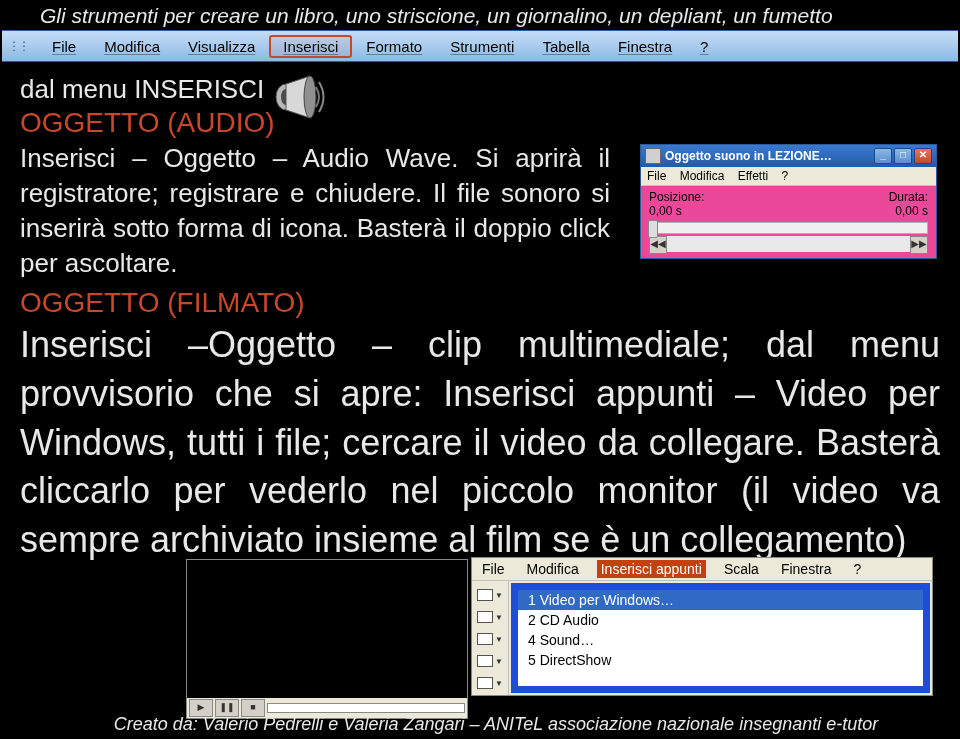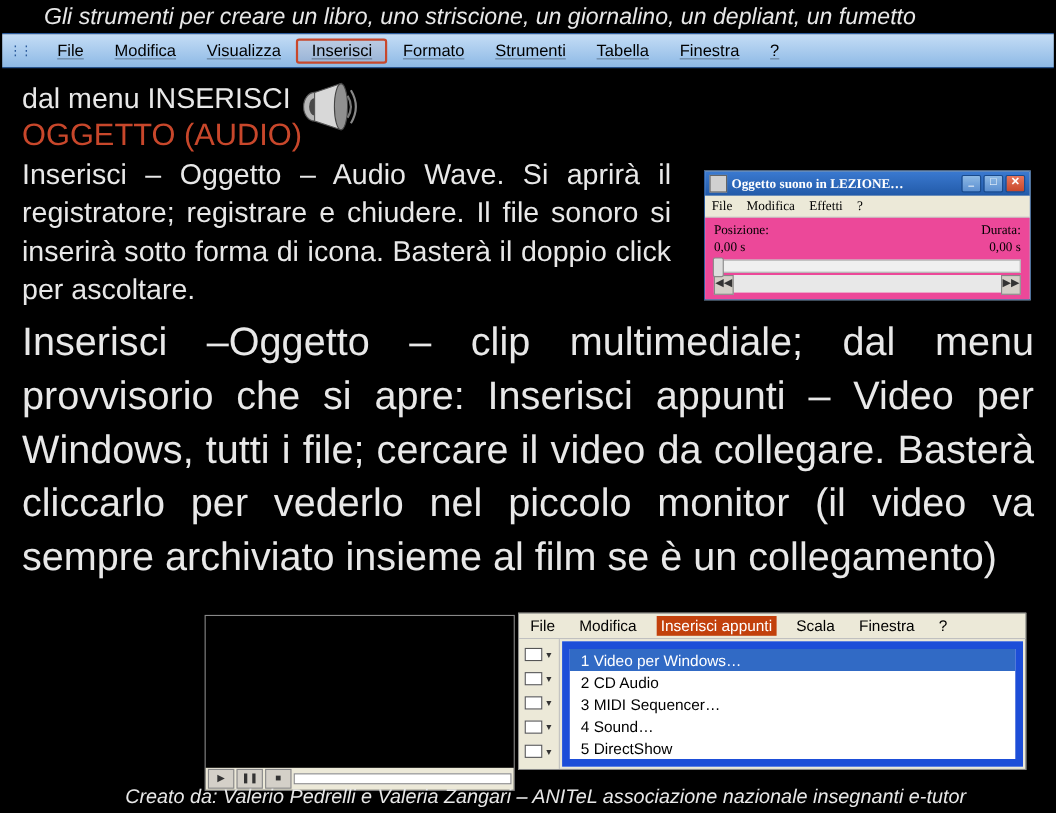--- a/index.html
+++ b/index.html
@@ -87,24 +87,24 @@
   }
   .speaker-icon {
     position: absolute;
     top: 10px;
     left: 272px;
     width: 54px;
     height: 50px;
   }
   .audio-window {
     position: absolute;
-    top: 155px;
+    top: 144px;
     left: 640px;
     width: 295px;
-    font-family: Liberation Serif, serif;
+    font-family: Liberation Sans, sans-serif;
     font-size: 12px;
     border: 1px solid #2a5a9a;
     background: #ece9d8;
     box-shadow: 0 0 0 1px #fff inset;
   }
   .audio-title {
     background: linear-gradient(#3a79d0, #225aa8);
     color: #fff;
     font-weight: bold;
     padding: 3px 4px;
@@ -300,20 +300,21 @@
       <path d="M14 12 L38 4 L38 46 L14 38 Z" fill="#d8d8d8" stroke="#555"></path>
       <ellipse cx="38" cy="25" rx="6" ry="21" fill="#909090" stroke="#444"></ellipse>
       <path d="M44 15 Q50 25 44 35" fill="none" stroke="#777" stroke-width="2"></path>
       <path d="M47 10 Q56 25 47 40" fill="none" stroke="#888" stroke-width="2"></path>
     </svg>
   </div>
 
   <div class="line1">dal menu INSERISCI</div>
   <div class="line2">OGGETTO (AUDIO)</div>
   <div class="para">Inserisci – Oggetto – Audio Wave. Si aprirà il registratore; registrare e chiudere. Il file sonoro si inserirà sotto forma di icona. Basterà il doppio click per ascoltare.</div>
+  <div class="line-filmato">OGGETTO (FILMATO)</div>
   <div class="para2">Inserisci –Oggetto – clip multimediale; dal menu provvisorio che si apre: Inserisci appunti – Video per Windows, tutti i file; cercare il video da collegare. Basterà cliccarlo per vederlo nel piccolo monitor (il video va sempre archiviato insieme al film se è un collegamento)</div>
 </div>
 
 <div class="audio-window">
   <div class="audio-title">
     <div class="aticon"></div>
     <span class="tlabel">Oggetto suono in LEZIONE…</span>
     <div class="winbtns">
       <div class="winbtn">_</div>
       <div class="winbtn">□</div>
@@ -382,20 +383,19 @@
           <span class="arr">▼</span>
         </div>
       <div class="tool">
           <div class="rect"></div>
           <span class="arr">▼</span>
         </div>
     </div>
     <div class="imw-dropdown">
       <div class="imw-item sel">1 Video per Windows…</div>
       <div class="imw-item">2 CD Audio</div>
-      <div class="imw-item">3 MIDI Sequencer…</div>
       <div class="imw-item">4 Sound…</div>
       <div class="imw-item">5 DirectShow</div>
     </div>
   </div>
 </div>
 
 <div class="footer">Creato da: Valerio Pedrelli e Valeria Zangari – ANITeL associazione nazionale insegnanti e-tutor</div>
 
 </body></html>

